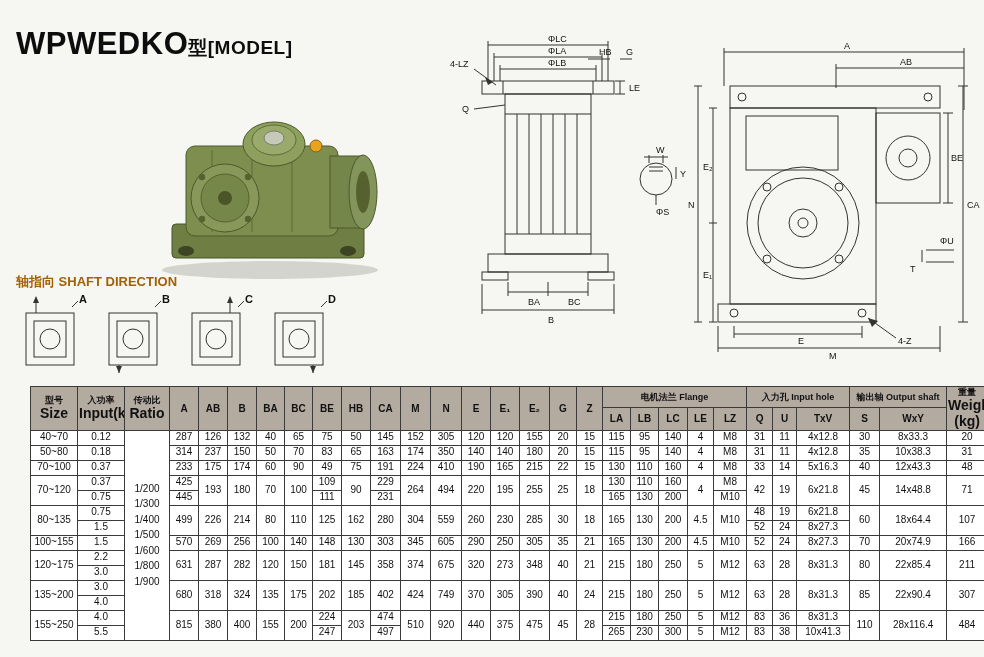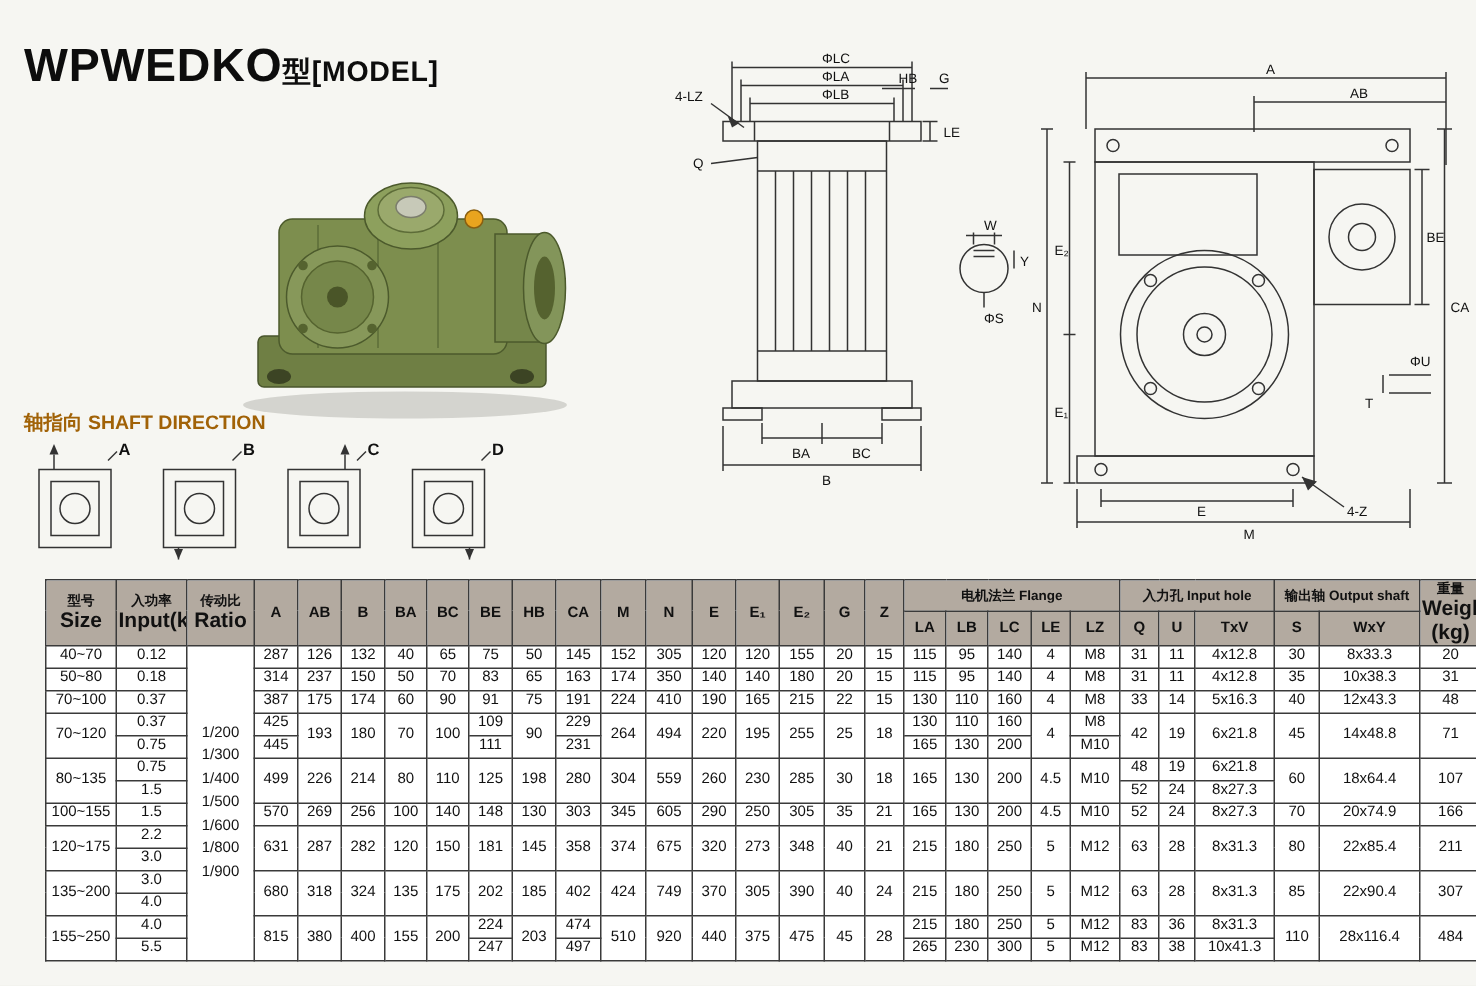--- a/index.html
+++ b/index.html
@@ -404,26 +404,26 @@
           <td>31</td>
           <td>11</td>
           <td>4x12.8</td>
           <td>35</td>
           <td>10x38.3</td>
           <td>31</td>
         </tr>
         <tr>
           <td>70~100</td>
           <td>0.37</td>
-          <td>387</td>
+          <td>233</td>
           <td>175</td>
           <td>174</td>
           <td>60</td>
           <td>90</td>
-          <td>91</td>
+          <td>49</td>
           <td>75</td>
           <td>191</td>
           <td>224</td>
           <td>410</td>
           <td>190</td>
           <td>165</td>
           <td>215</td>
           <td>22</td>
           <td>15</td>
           <td>130</td>
@@ -480,21 +480,21 @@
         </tr>
         <tr>
           <td rowspan="2">80~135</td>
           <td>0.75</td>
           <td rowspan="2">499</td>
           <td rowspan="2">226</td>
           <td rowspan="2">214</td>
           <td rowspan="2">80</td>
           <td rowspan="2">110</td>
           <td rowspan="2">125</td>
-          <td rowspan="2">198</td>
+          <td rowspan="2">162</td>
           <td rowspan="2">280</td>
           <td rowspan="2">304</td>
           <td rowspan="2">559</td>
           <td rowspan="2">260</td>
           <td rowspan="2">230</td>
           <td rowspan="2">285</td>
           <td rowspan="2">30</td>
           <td rowspan="2">18</td>
           <td rowspan="2">165</td>
           <td rowspan="2">130</td>

